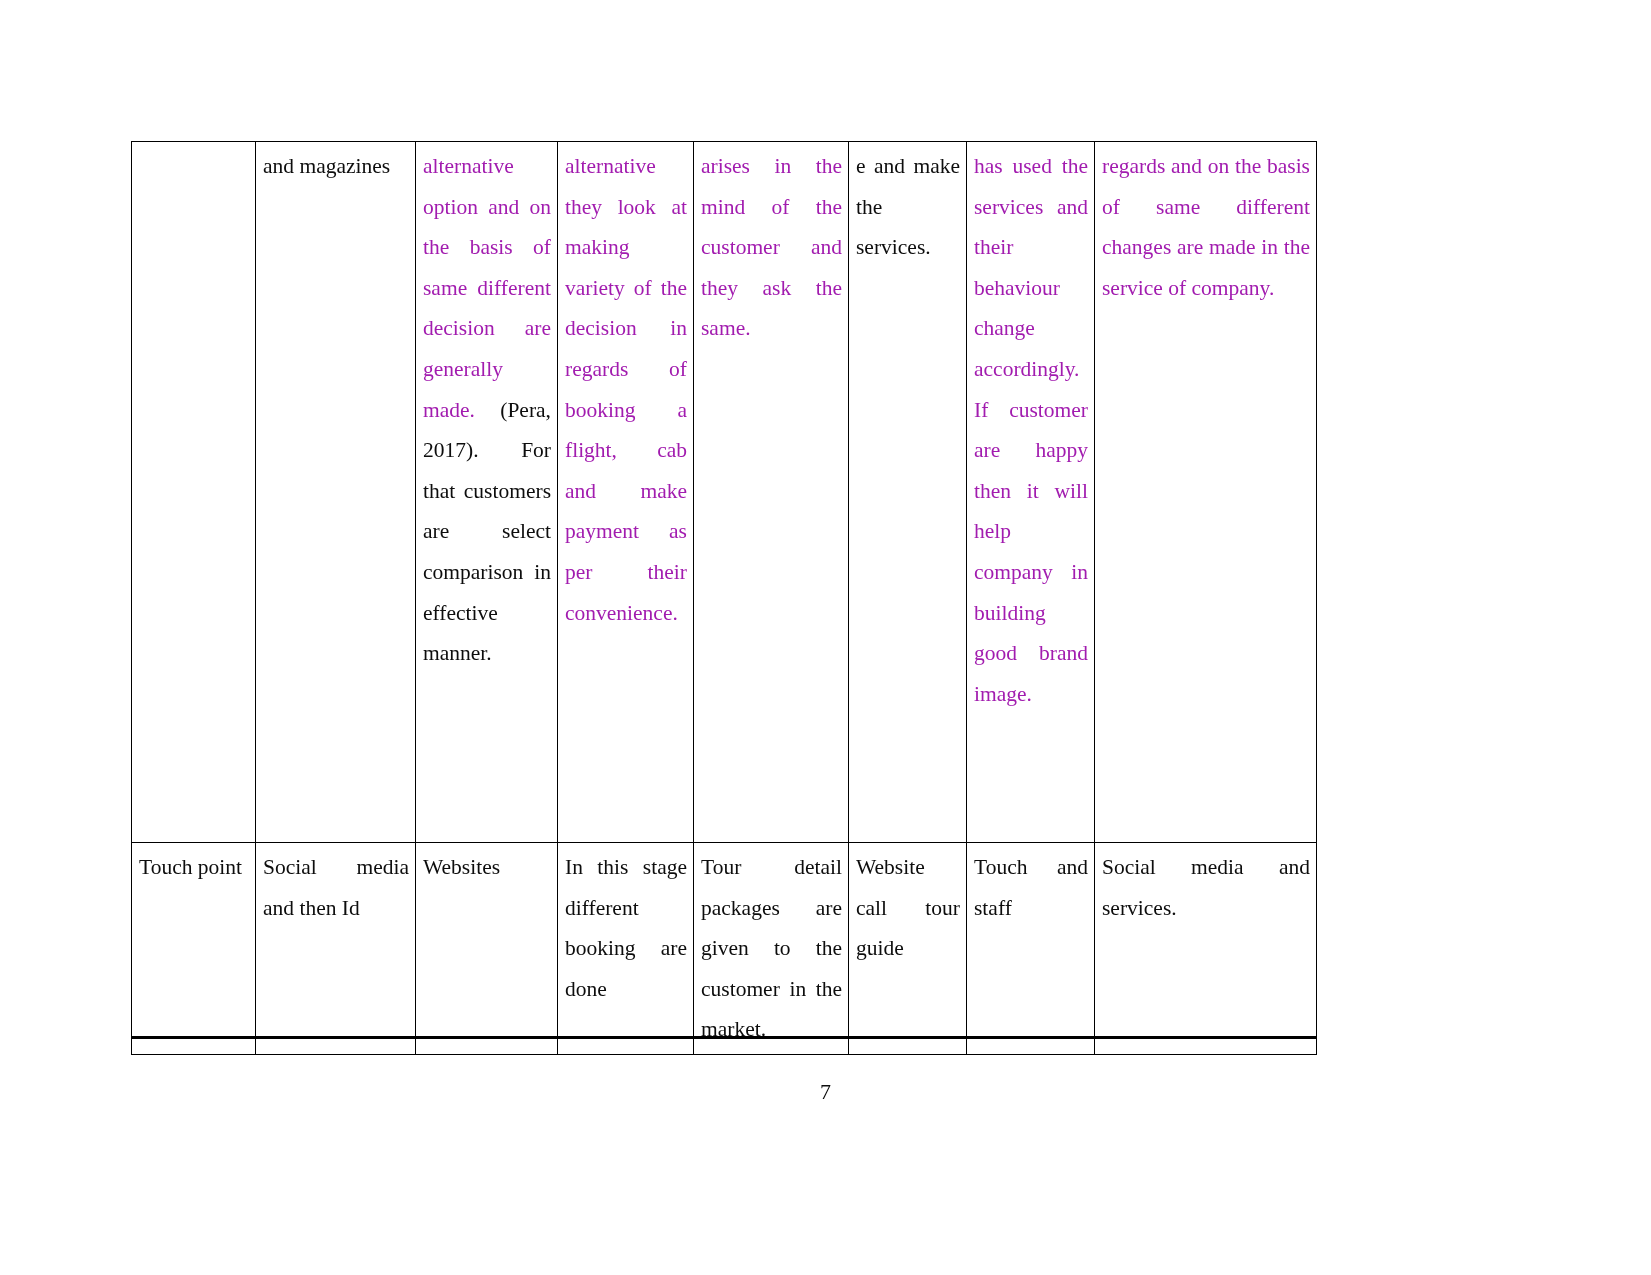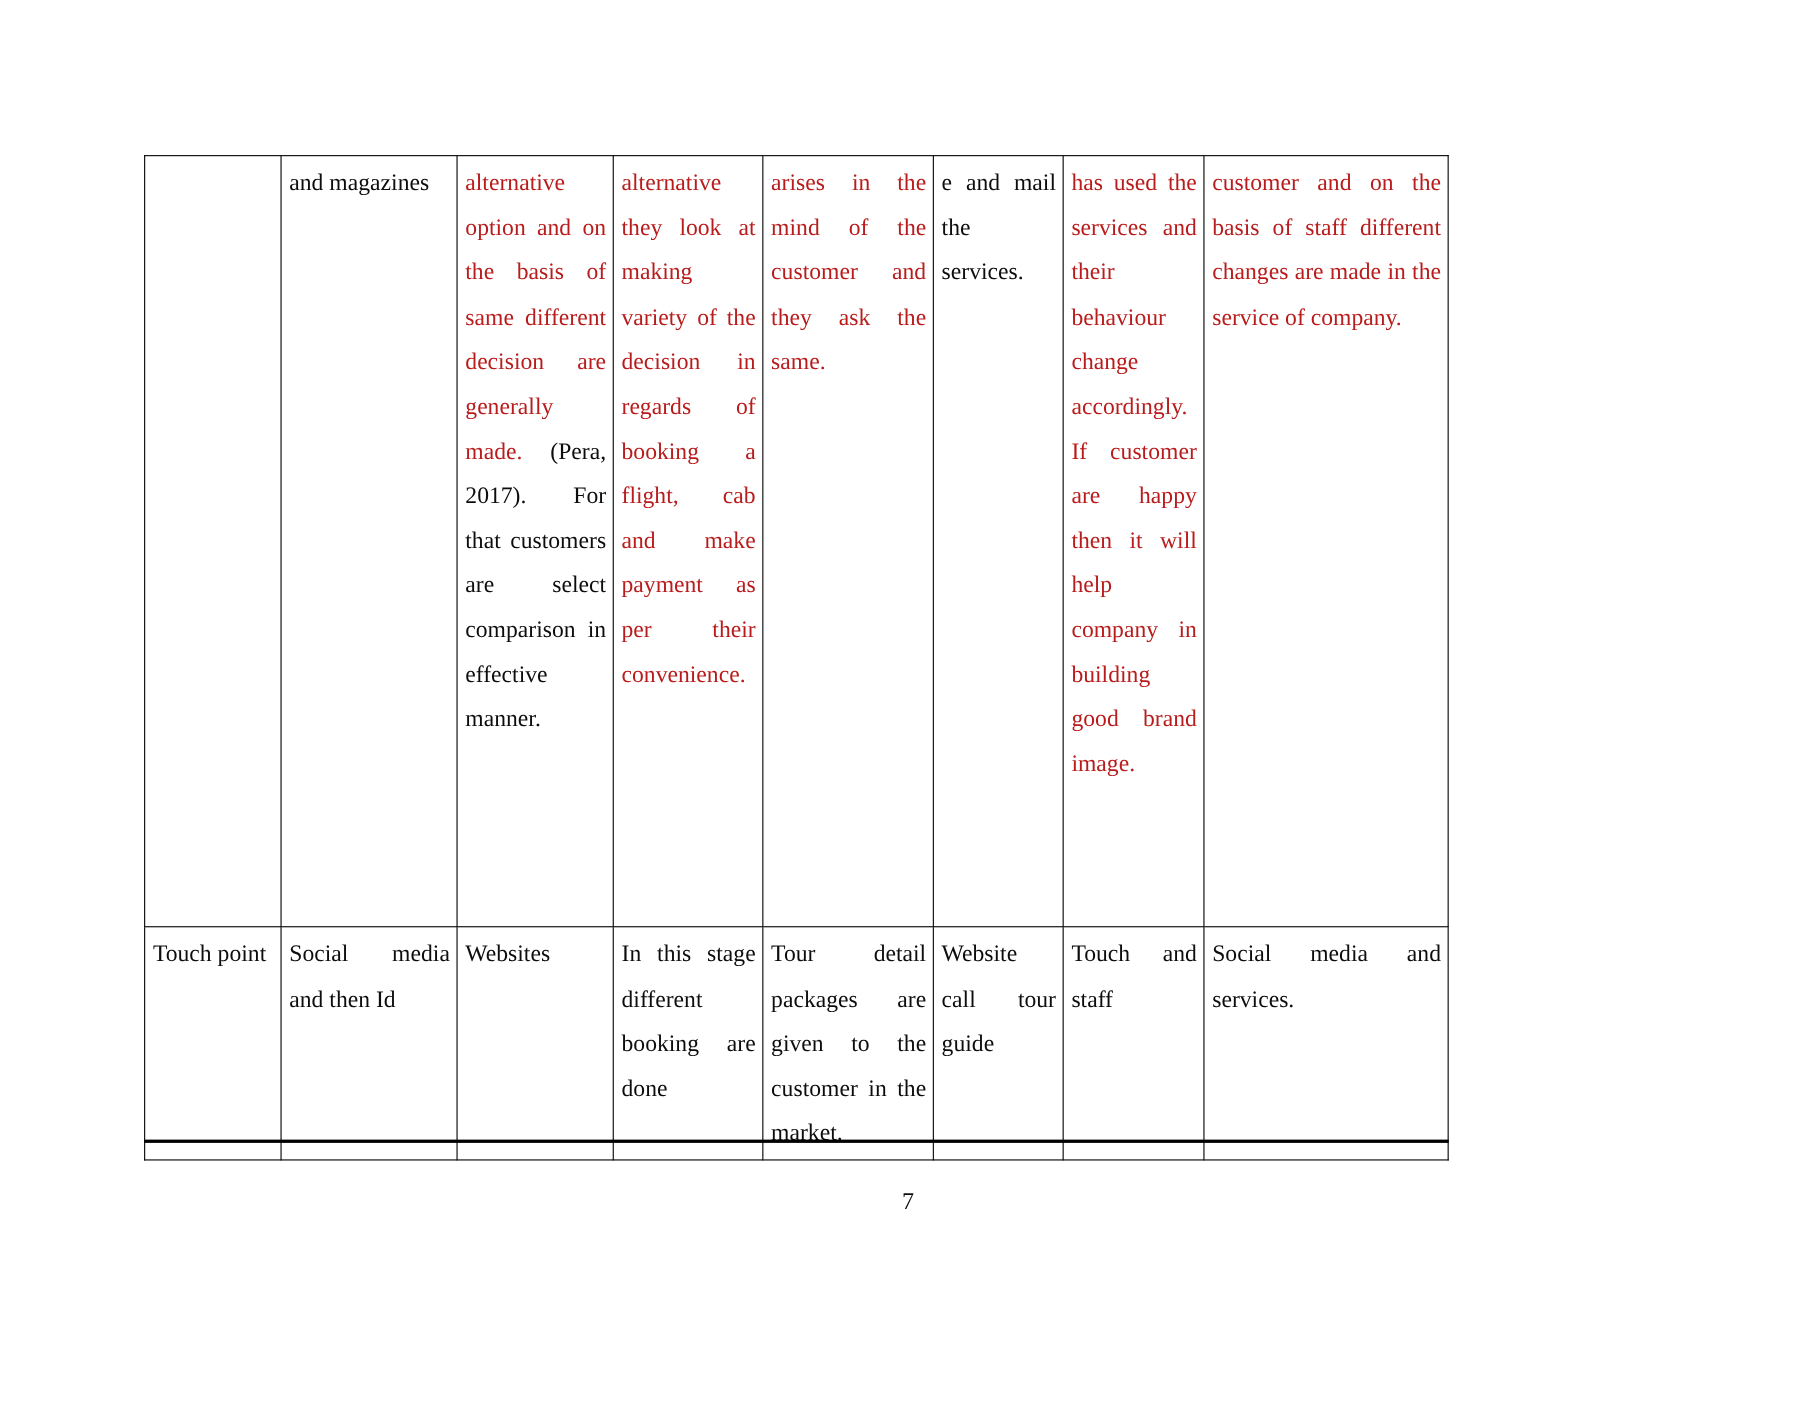--- a/index.html
+++ b/index.html
@@ -45,21 +45,21 @@
     hyphens: none;
     overflow: hidden;
   }
   
   .doc-table td p {
     margin: 0;
     text-align: justify;
     text-align-last: left;
   }
 
-  .red { color: #b91c1c; }
+  .red { color: #a21caf; }
   .blk { color: #0d0d0d; }
 
   
   .table-bottom-rule {
     position: absolute;
     left: 131px;
     top: 1036px;
     width: 1186px;
     height: 3px;
     background: #000000;
@@ -117,27 +117,27 @@
         <td>
           <p><span class="red">alternative option and on the basis of same different decision are generally made. </span><span class="blk">(Pera, 2017). For that customers are select comparison in effective manner.</span></p>
         </td>
         <td>
           <p class="red">alternative they look at making variety of the decision in regards of booking a flight, cab and make payment as per their convenience.</p>
         </td>
         <td>
           <p class="red">arises in the mind of the customer and they ask the same.</p>
         </td>
         <td>
-          <p class="blk">e and mail the services.</p>
+          <p class="blk">e and make the services.</p>
         </td>
         <td>
           <p class="red">has used the services and their behaviour change accordingly. If customer are happy then it will help company in building good brand image.</p>
         </td>
         <td>
-          <p class="red">customer and on the basis of staff different changes are made in the service of company.</p>
+          <p class="red">regards and on the basis of same different changes are made in the service of company.</p>
         </td>
       </tr>
       <tr class="row-2">
         <td>
           <p class="blk">Touch point</p>
         </td>
         <td>
           <p class="blk">Social media and then Id</p>
         </td>
         <td>

